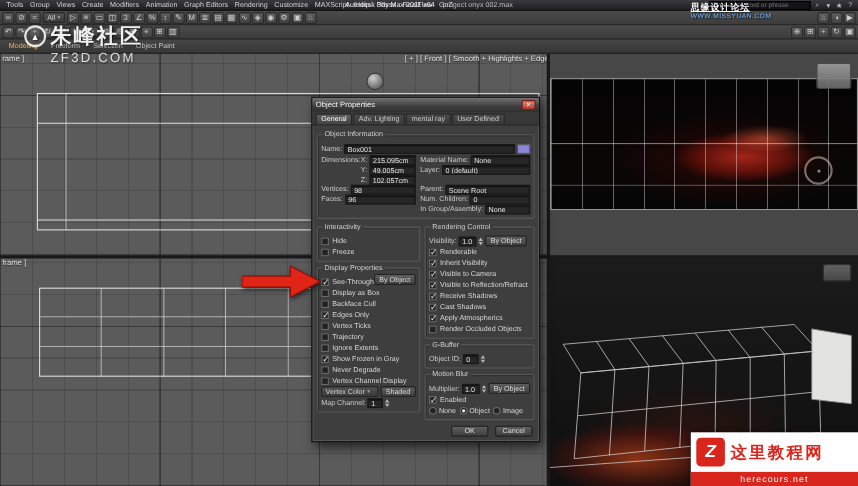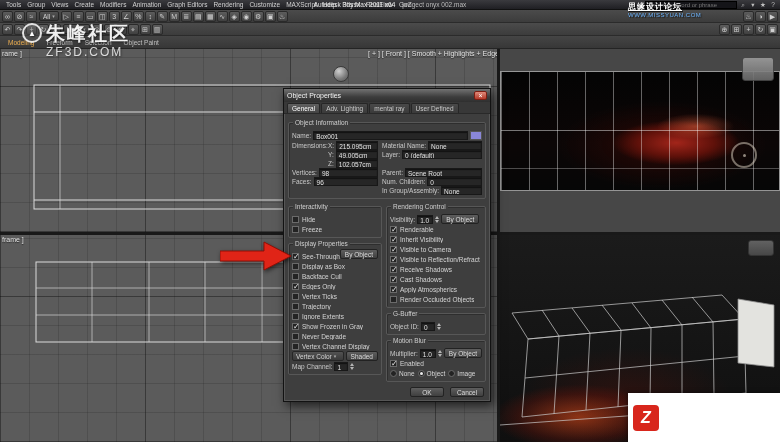--- a/index.html
+++ b/index.html
@@ -585,16 +585,18 @@
   </div>
 
   <div class="wm-missyuan">
     <div class="my-name">思缘设计论坛</div>
     <div class="my-site">WWW.MISSYUAN.COM</div>
   </div>
 
   <div class="wm-here">
     <div class="here-top">
       <span class="here-mark">Z</span>
-    </div>
+      <span class="here-name">这里教程网</span>
+    </div>
+    <div class="here-bar">herecours.net</div>
   </div>
 
 </div>
 
 </body></html>

